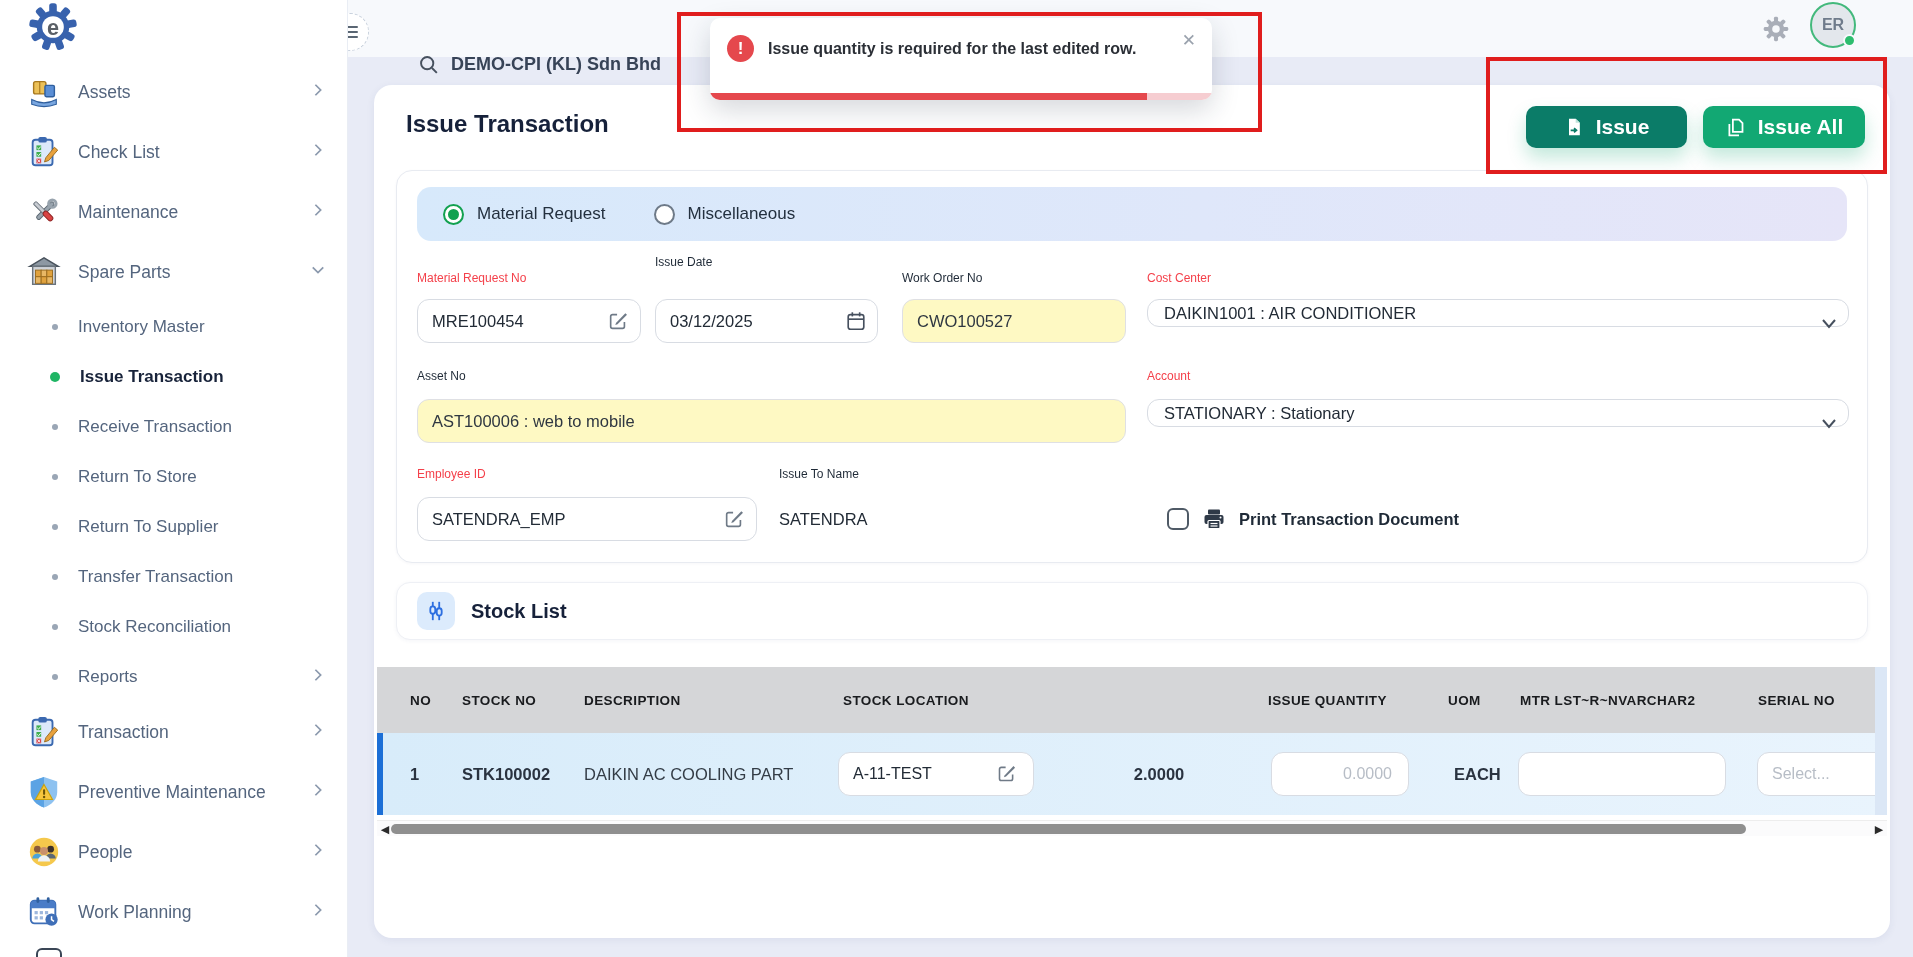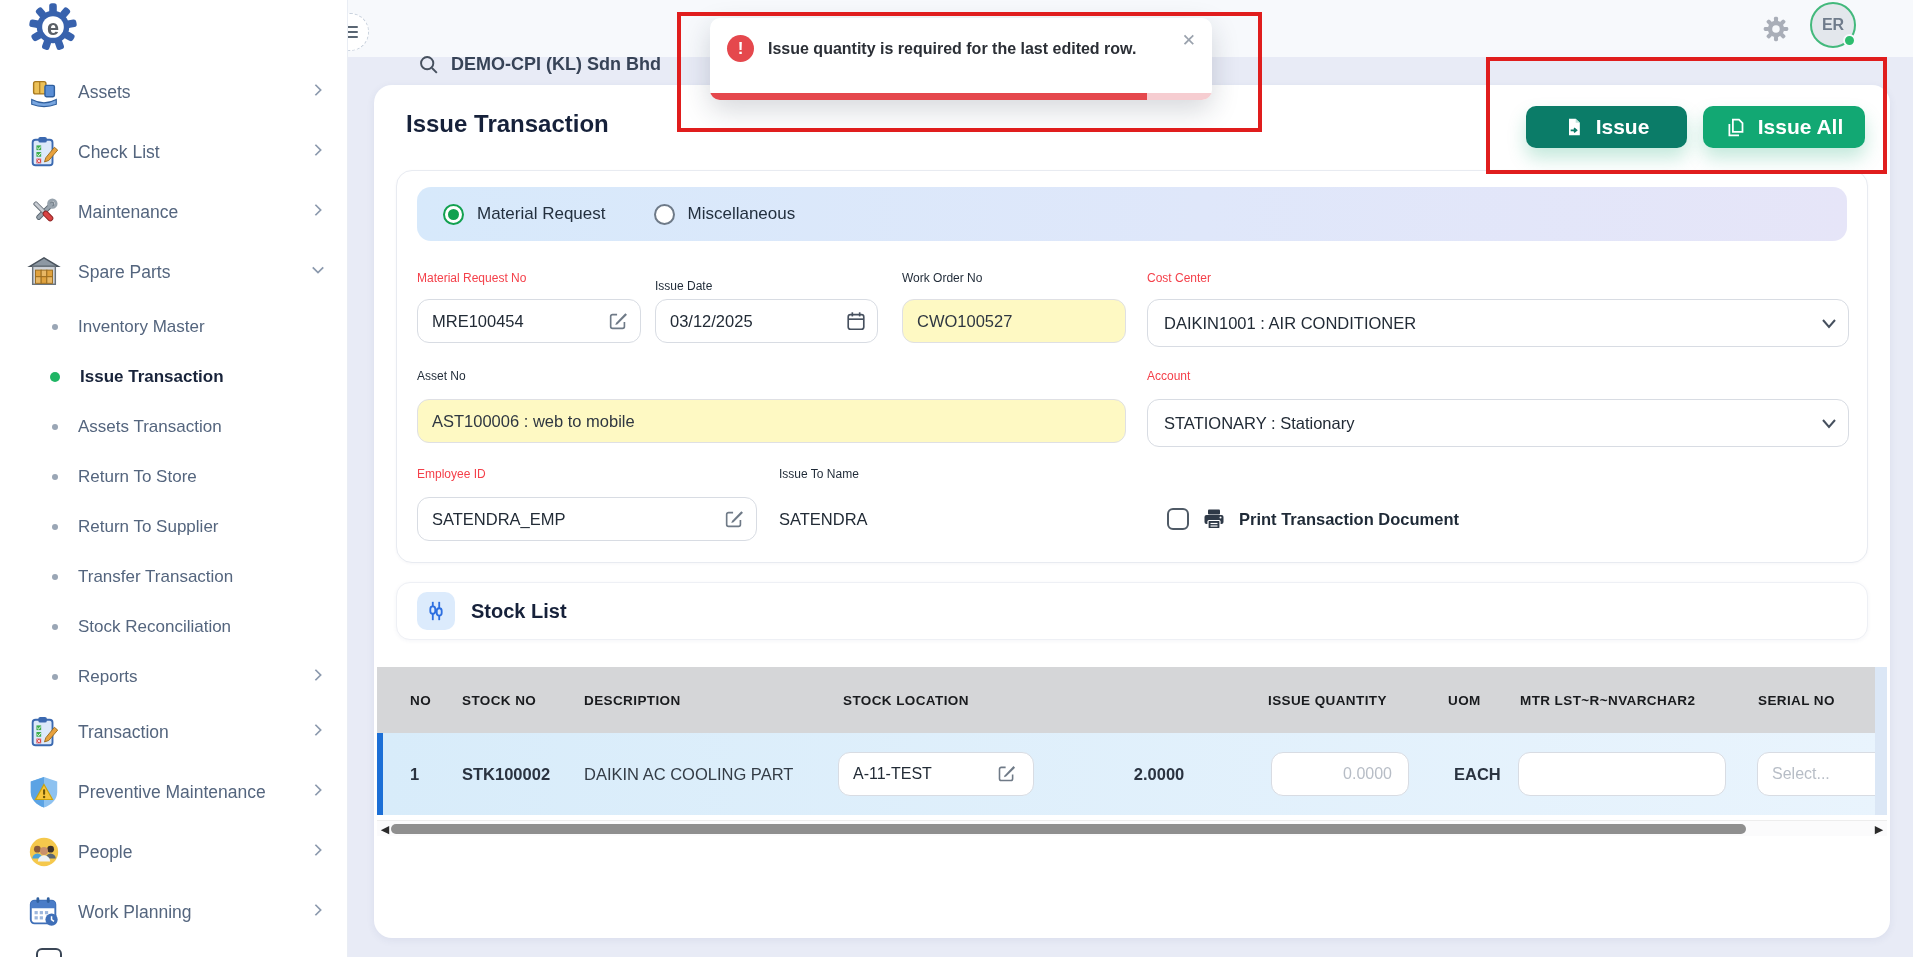--- a/index.html
+++ b/index.html
@@ -60,21 +60,21 @@
   .radio.sel { border-color:#12a150; }
   .radio.sel::after { content:""; width:11px; height:11px; border-radius:50%; background:#12a150; }
   .radio-label { font-size:17px; color:#23303f; }
 
   .flabel { position:absolute; font-size:12px; font-weight:400; color:#1f2a37;text-align:center; }
   .flabel.req { color:#f4404a; }
   .finput { position:absolute; height:44px; border:1.5px solid #d8dce3; border-radius:12px; background:#fff;
     font-family:"Liberation Sans",sans-serif; font-size:16.5px; color:#222b36; padding:0 40px 0 14px; outline:none; }
   .finput.noicon { padding-right:14px; }
   .finput:disabled { background:#fef9c3; border-color:#dfe0e4; color:#2f3741; }
-  .fselect { position:absolute; height:48px; border:1.5px solid #d8dce3; border-radius:12px; background:#fff;
+  .fselect { position:absolute; height:28px; border:1.5px solid #d8dce3; border-radius:12px; background:#fff;
     display:flex; align-items:center; padding:0 44px 0 16px; font-size:16.5px; color:#222b36; cursor:pointer; }
   .suffix-icon { position:absolute; pointer-events:none; }
   .plain-value { position:absolute; font-size:16.5px; color:#222b36; }
   .checkline { position:absolute; display:flex; align-items:center; gap:13px; cursor:pointer; }
   .checkbox { width:22px; height:22px; border:2px solid #4f5a66; border-radius:6px; background:#fff; }
   .checkline .clabel { font-size:16.5px; font-weight:700; color:#1f2a37; }
 
   
   .stock-card { left:22px; top:497px; width:1472px; height:58px; border:1px solid #eef0f5; border-radius:14px;
     background:#fff; box-shadow:0 1px 4px rgba(40,60,110,.05); display:flex; align-items:center; }
@@ -295,21 +295,21 @@
     <div class="nav-sub">
       <span class="bullet"></span>
       <span class="nlabel">Inventory Master</span>
     </div>
     <div class="nav-sub">
       <span class="bullet active"></span>
       <span class="nlabel active">Issue Transaction</span>
     </div>
     <div class="nav-sub">
       <span class="bullet"></span>
-      <span class="nlabel">Assets Transaction</span>
+      <span class="nlabel">Receive Transaction</span>
     </div>
     <div class="nav-sub">
       <span class="bullet"></span>
       <span class="nlabel">Return To Store</span>
     </div>
     <div class="nav-sub">
       <span class="bullet"></span>
       <span class="nlabel">Return To Supplier</span>
     </div>
     <div class="nav-sub">
@@ -443,21 +443,21 @@
         <span class="radio sel"></span>
         <span class="radio-label">Material Request</span>
       </div>
       <div class="radio-opt">
         <span class="radio"></span>
         <span class="radio-label">Miscellaneous</span>
       </div>
     </div>
 
     <div class="flabel req" style="left:20px; top:100px;">Material Request No</div>
-    <div class="flabel" style="left:258px; top:84px;margin-top:24px;">Issue Date</div>
+    <div class="flabel" style="left:258px; top:84px;">Issue Date</div>
     <div class="flabel" style="left:505px; top:100px;">Work Order No</div>
     <div class="flabel req" style="left:750px; top:100px;">Cost Center</div>
 
     <input class="finput" style="left: 20px; top: 128px; width: 224px;" value="MRE100454">
     <span class="suffix-icon" style="left:210px; top:139px;">
       <svg width="22" height="22" viewBox="0 0 24 24" fill="none" stroke="#6f7a87" stroke-width="1.8">
         <path d="M11 5 H6 a2 2 0 0 0 -2 2 v11 a2 2 0 0 0 2 2 h11 a2 2 0 0 0 2 -2 v-5"></path>
         <path d="M10 14 L20 3.5 l1.8 1.8 L11.5 15.5 l-2.5 .8 z" fill="#6f7a87" stroke="none"></path>
       </svg>
     </span>

